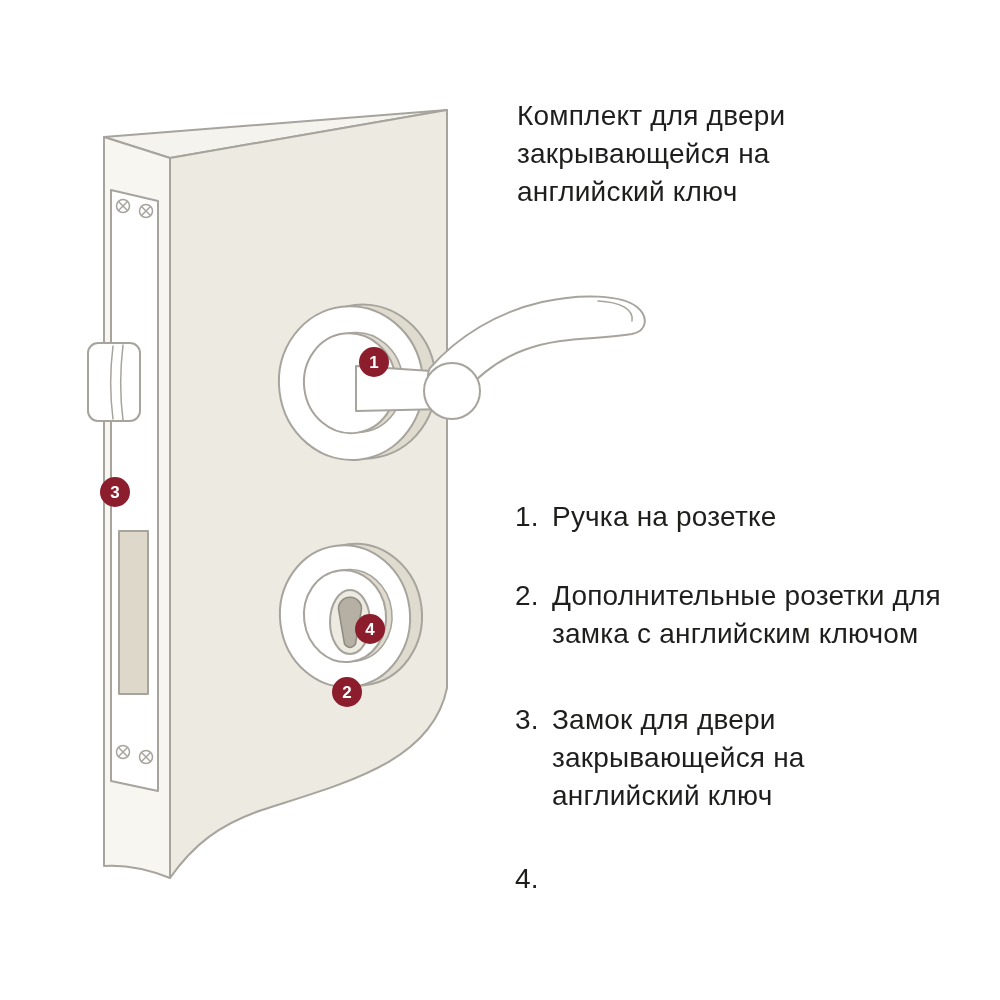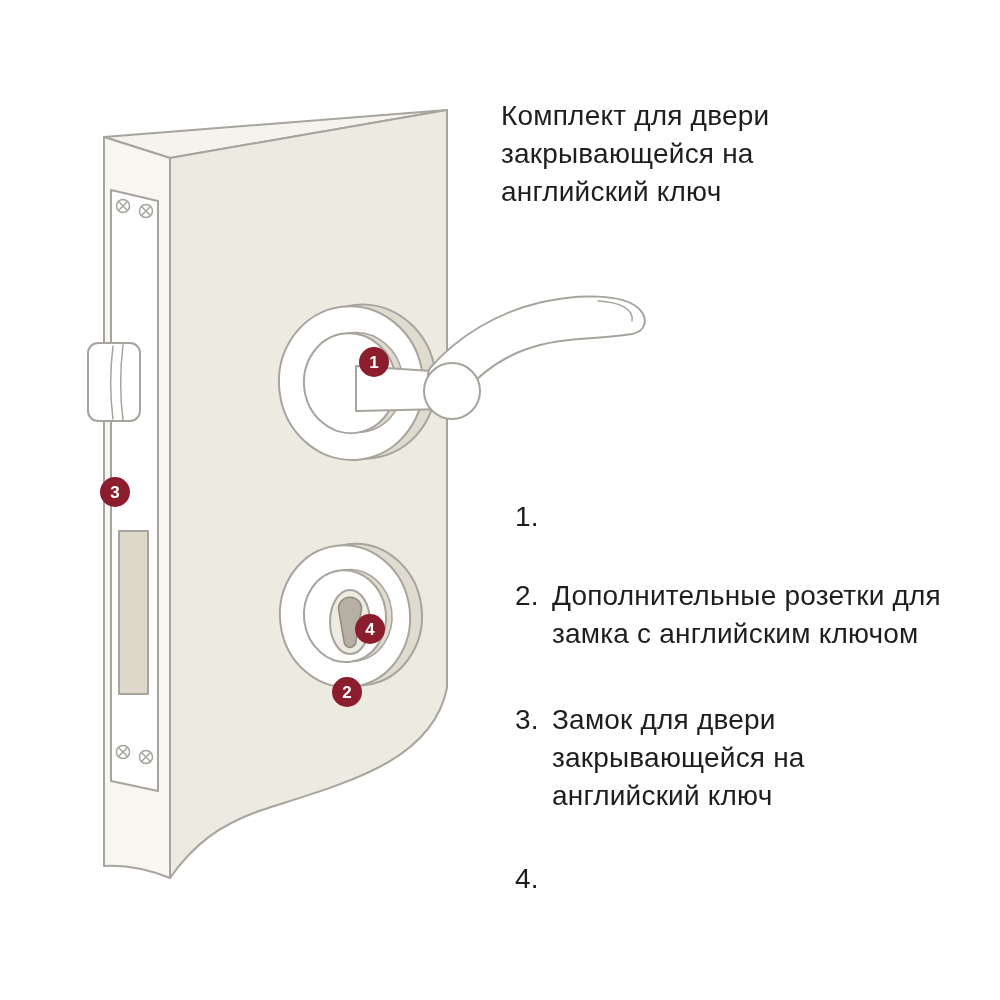--- a/index.html
+++ b/index.html
@@ -19,21 +19,21 @@
     position: absolute;
     inset: 0;
   }
   svg.illustration {
     position: absolute;
     left: 0;
     top: 0;
   }
   .title {
     position: absolute;
-    left: 501px;
+    left: 517px;
     top: 97px;
     width: 420px;
     font-size: 28px;
     line-height: 38px;
     white-space: pre-line;
     letter-spacing: 0.2px;
   }
   .legend-item {
     position: absolute;
     left: 515px;
@@ -160,20 +160,21 @@
     </g>
   </svg>
 
   <div class="title">Комплект для двери
 закрывающейся на
 английский ключ</div>
 
   <div>
     <div class="legend-item item-1">
       <span class="num">1.</span>
+      <span class="txt">Ручка на розетке</span>
     </div>
     <div class="legend-item item-2">
       <span class="num">2.</span>
       <span class="txt">Дополнительные розетки для
 замка с английским ключом</span>
     </div>
     <div class="legend-item item-3">
       <span class="num">3.</span>
       <span class="txt">Замок для двери
 закрывающейся на

